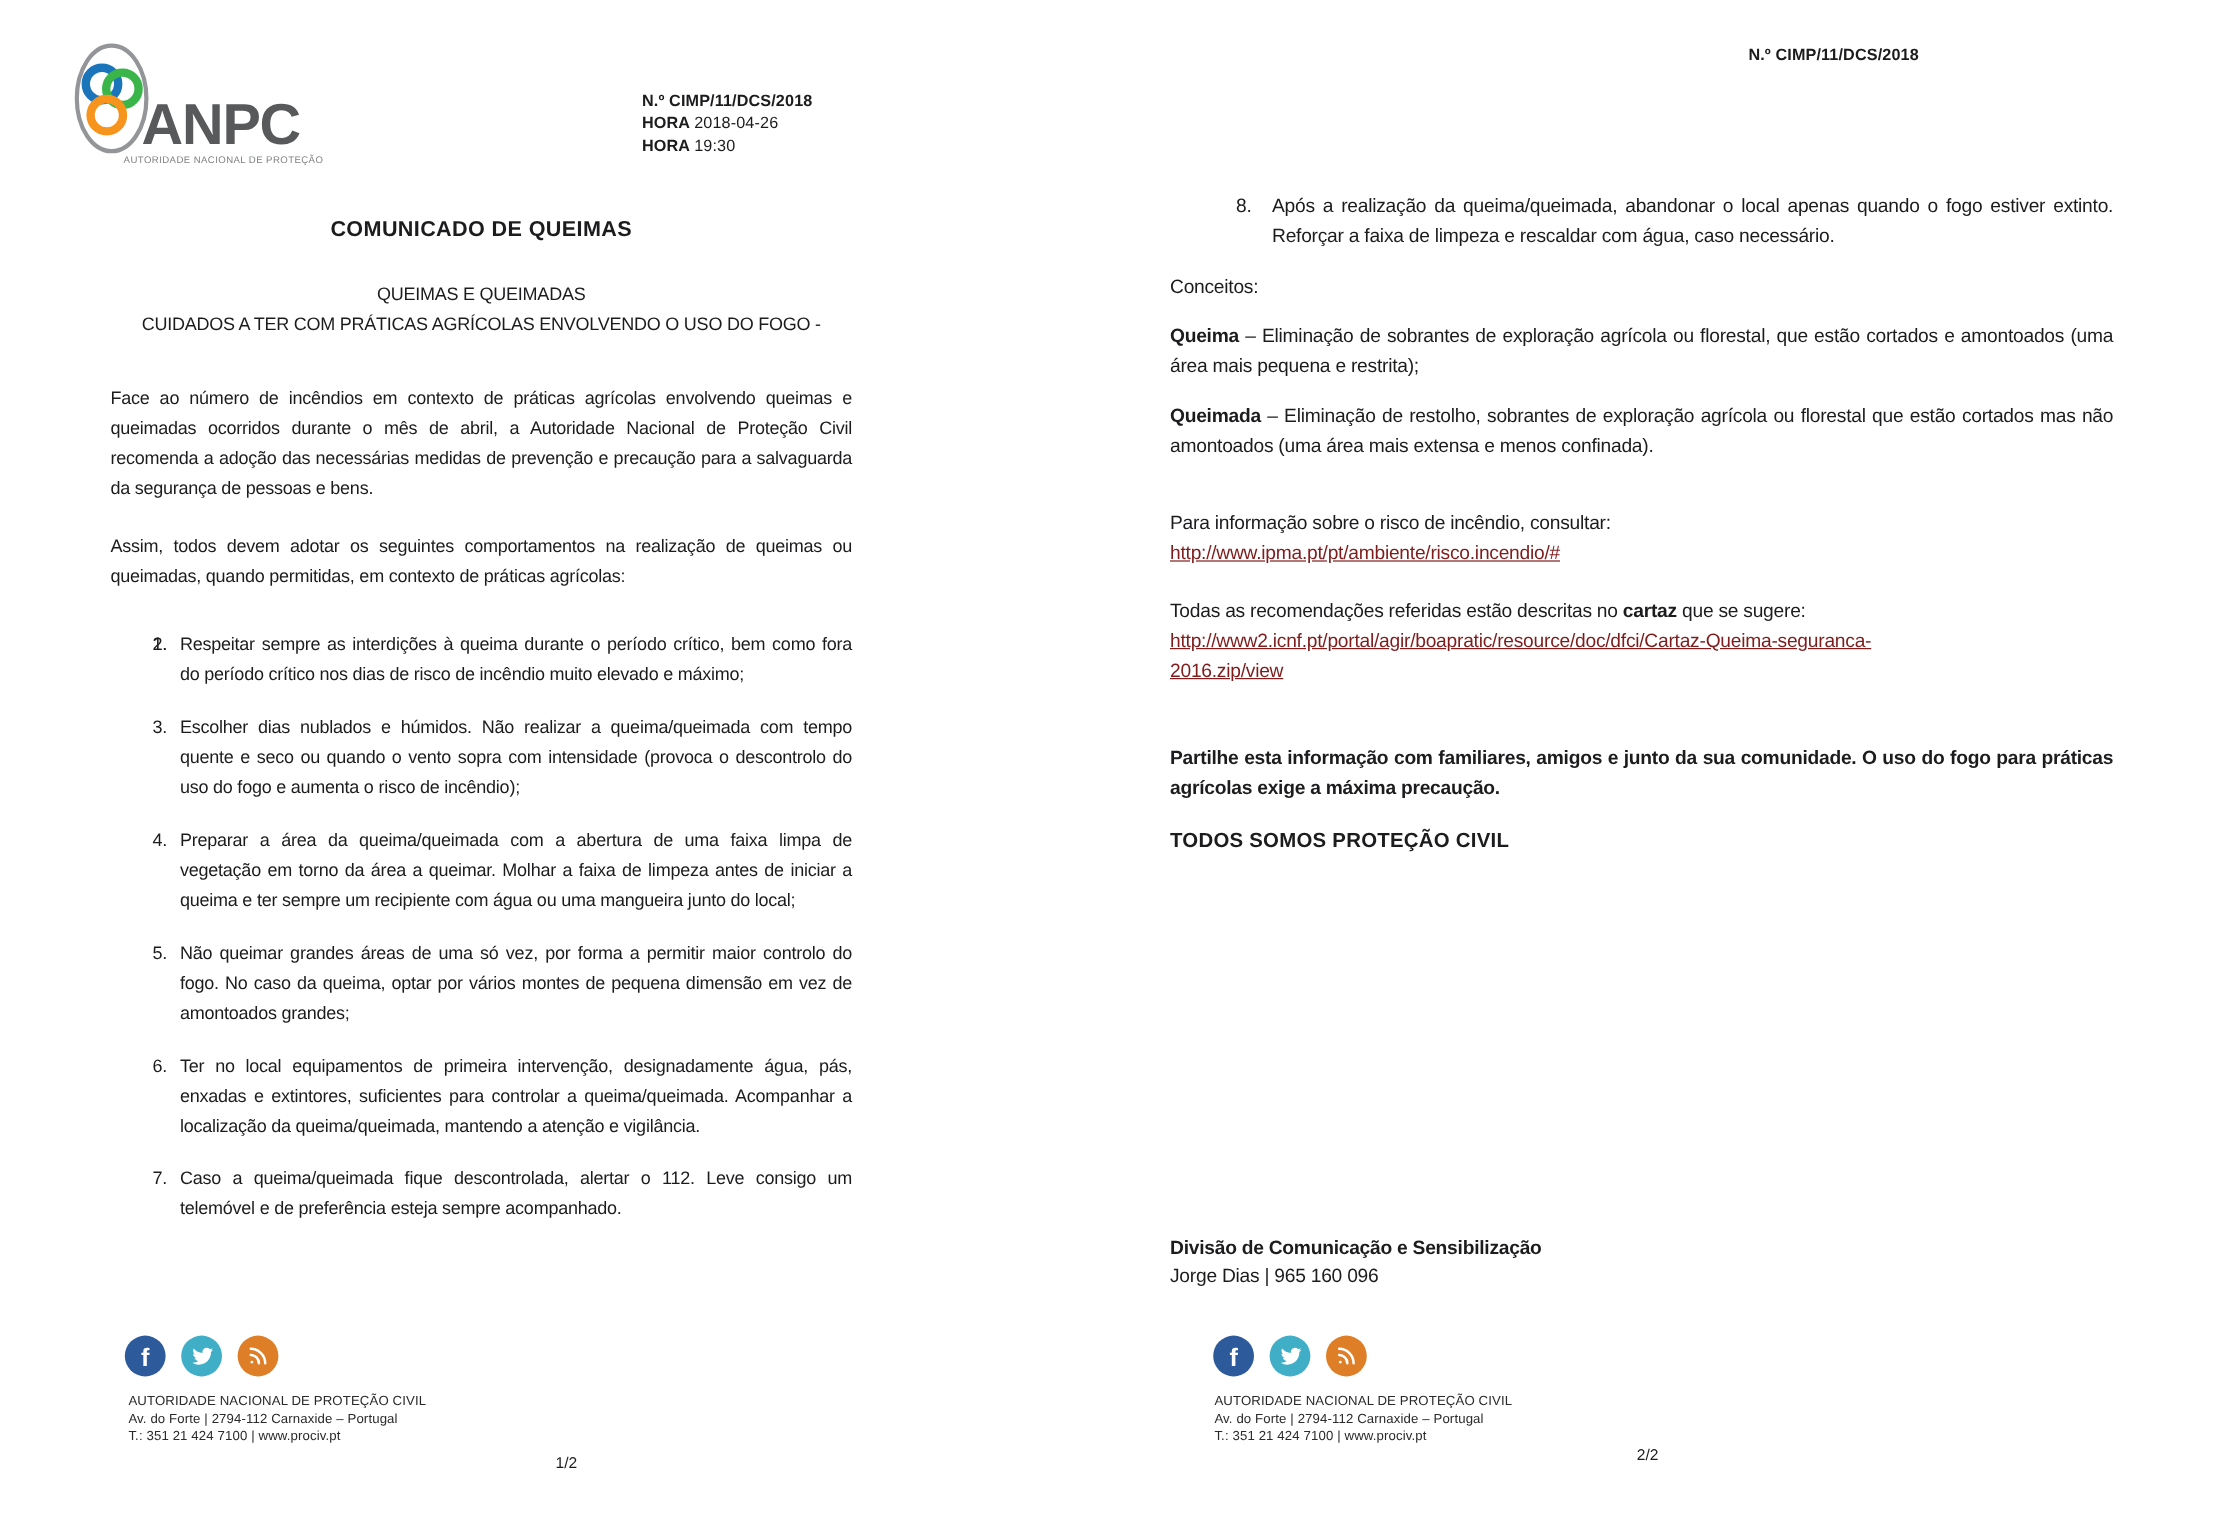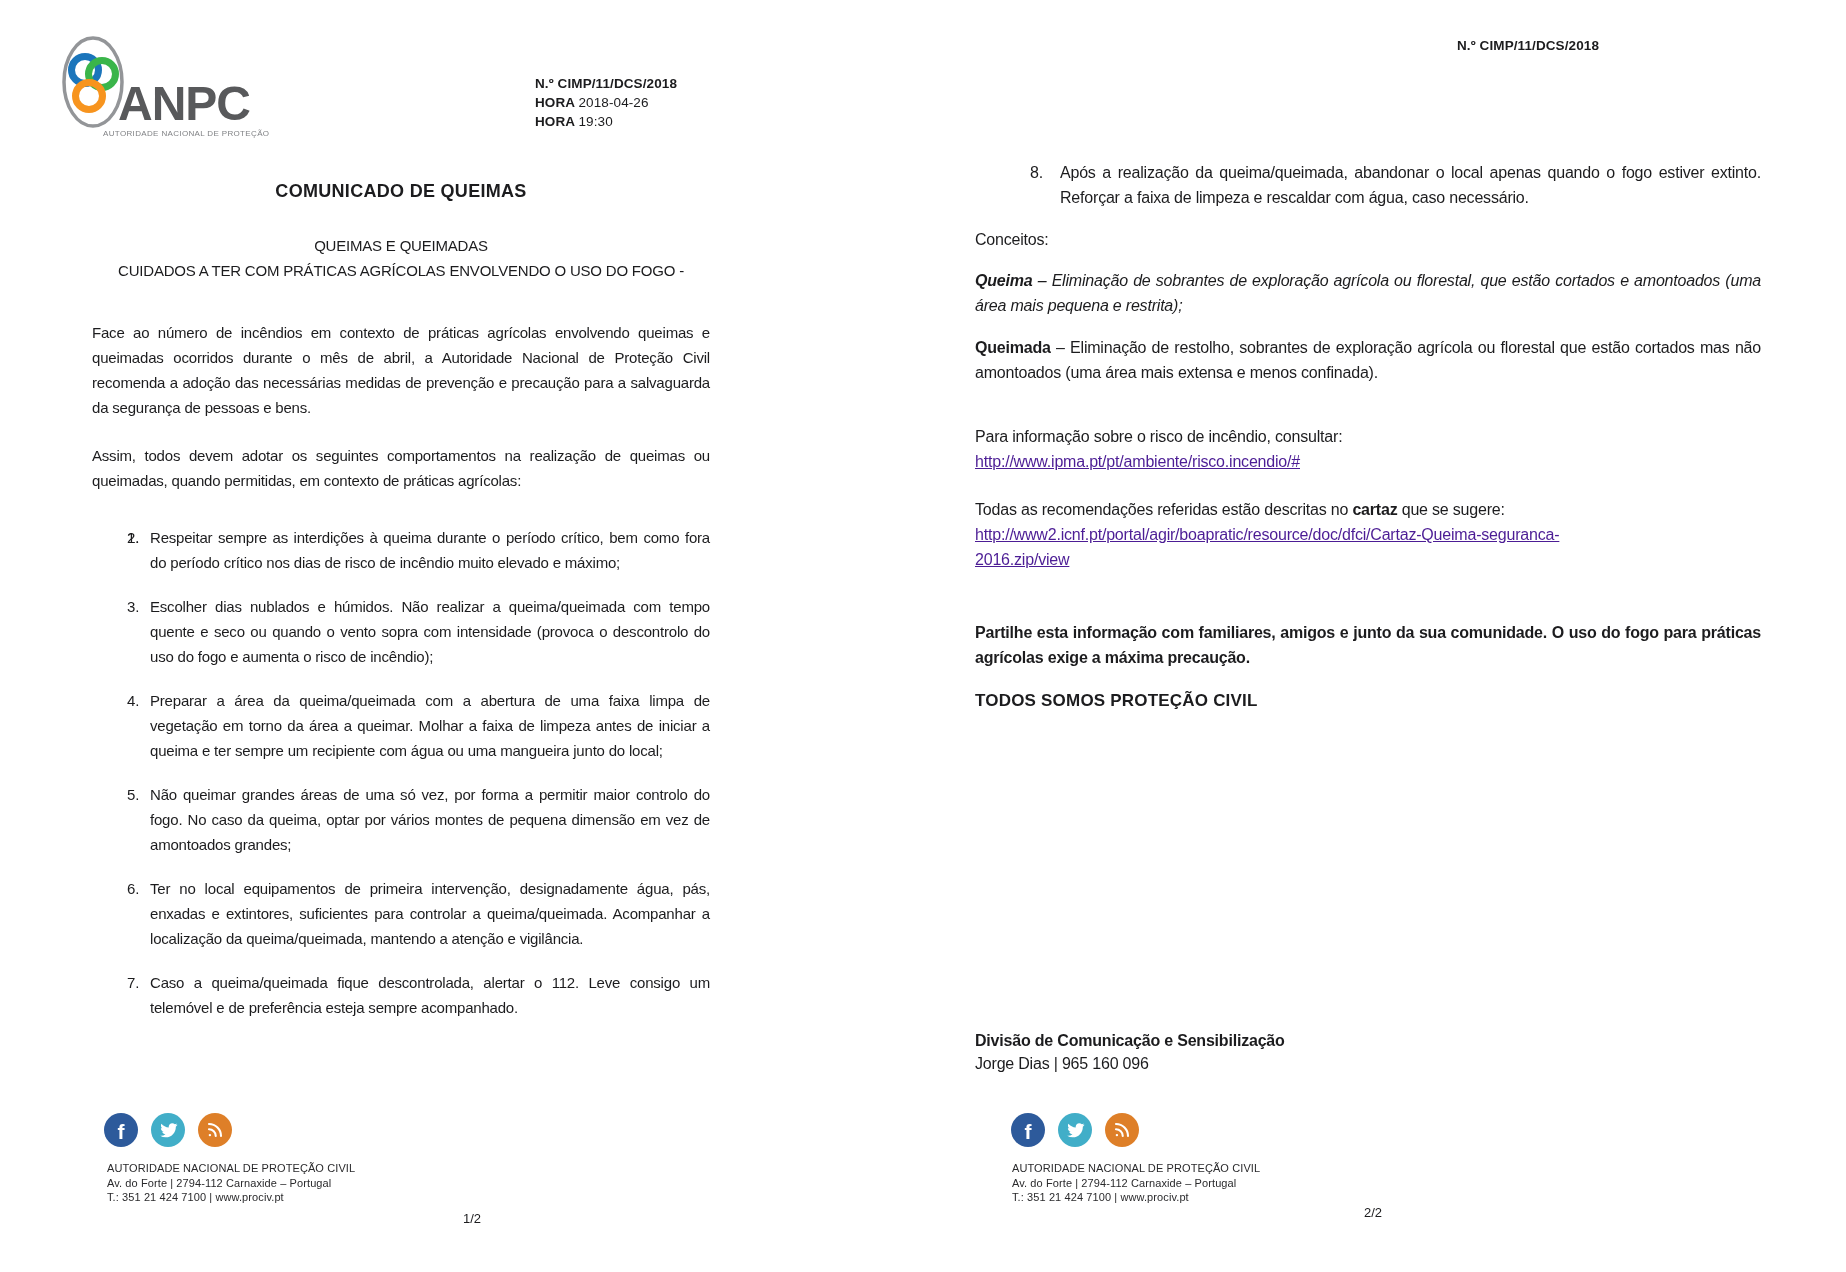--- a/index.html
+++ b/index.html
@@ -28,28 +28,28 @@
   .par-face  { margin-top:37px; }
   .par-assim { margin-top:23px; }
 
   .list { margin-top:32px; }
   .li { position:relative; padding-left:58px; margin:0 0 19px 0; text-align:justify; }
   .li .num { position:absolute; left:35px; top:0; }
   .col-right .li { padding-left:85px; margin:0; }
   .col-right .li .num { left:55px; }
 
   .concepts-heading { margin:17px 0 0 0; }
-  .par-queima   { margin:16px 0 4px 0; text-align:justify;font-style:italic; }
+  .par-queima   { margin:16px 0 4px 0; text-align:justify; }
   .par-queimada { margin:17px 0 0 0; text-align:justify; }
   .par-risk     { margin:39px 0 0 0; }
   .par-cartaz   { margin:23px 0 12px 0; }
   .par-share    { margin:48px 0 0 0; font-weight:bold; text-align:justify; }
   .slogan       { margin:18px 0 0 0; font-weight:bold; font-size:17px; letter-spacing:0.2px; }
 
-  .link { color:#4c1d95; text-decoration:underline; cursor:pointer; overflow-wrap:anywhere; }
+  .link { color:#7f1d1d; text-decoration:underline; cursor:pointer; overflow-wrap:anywhere; }
 
   .signature { position:absolute; left:975px; top:1029px; font-size:16px; line-height:23px; letter-spacing:-0.2px; }
   .signature .division { font-weight:bold; }
 
   
   .social { position:absolute; top:1113px; display:flex; gap:13px; }
   .social-left  { left:104px; }
   .social-right { left:1011px; }
   .circle { width:34px; height:34px; border-radius:50%; display:flex; align-items:center; justify-content:center; }
   .fb  { background:#2d5a9b; }

